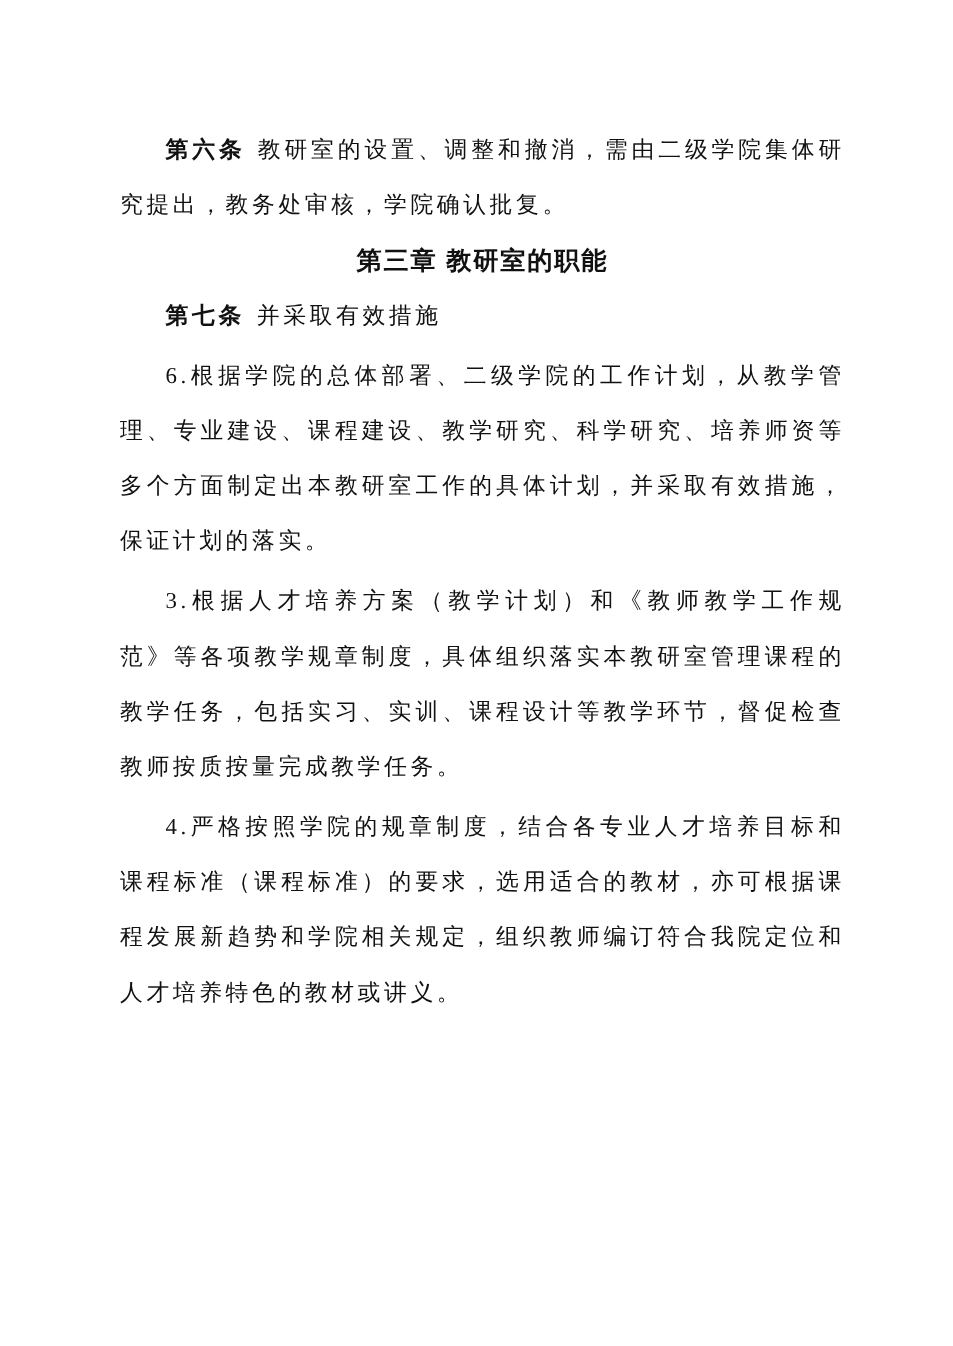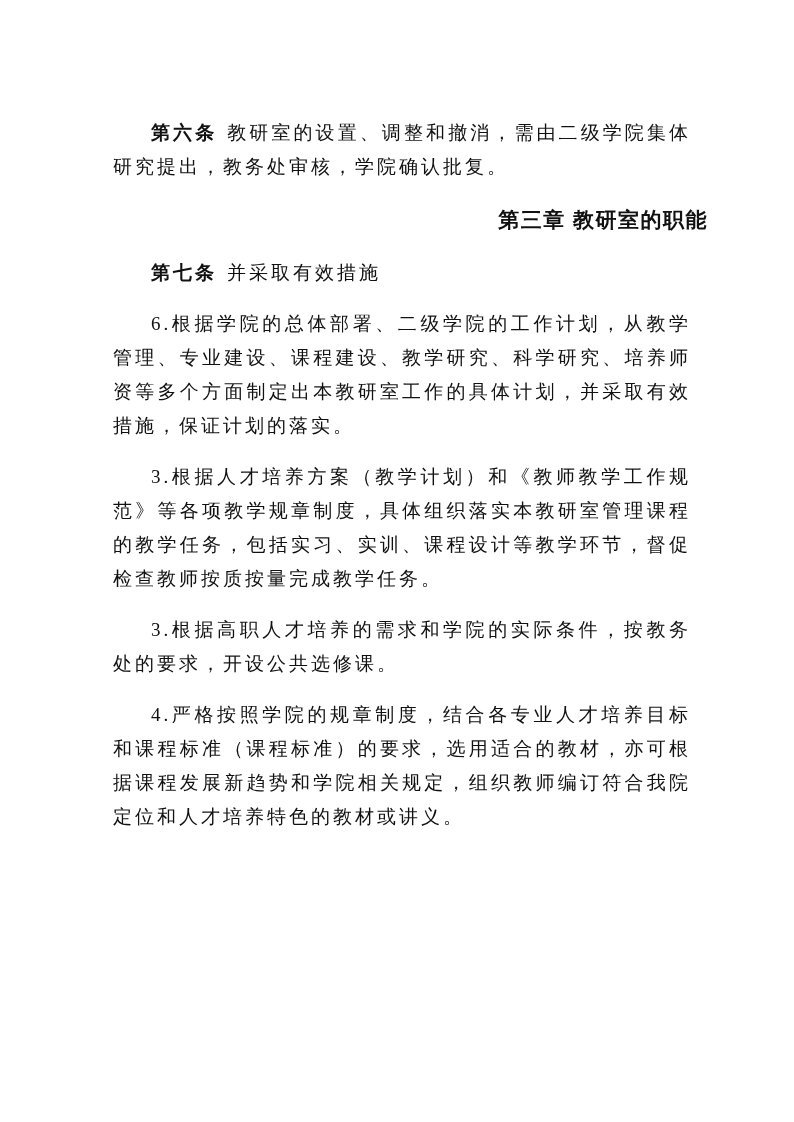--- a/index.html
+++ b/index.html
@@ -19,55 +19,54 @@
     position: absolute;
     top: 0;
     left: 0;
     width: 794px;
     height: 1122px;
     box-sizing: border-box;
     padding: 99px 86px 40px 96px;
     background: #ffffff;
   }
   .para {
-    margin: 17px;
+    margin: 4px;
     font-size: 19px;
-    line-height: 34px;
+    line-height: 46px;
     letter-spacing: 3px;
     text-align: justify;
     text-justify: inter-character;
     text-indent: 2em;
     word-break: break-all;
   }
   .para .article-label {
     font-weight: 700;
     margin-right: 10px;
     font-family: "Liberation Sans", sans-serif;
     font-size: 19px;
   }
   .chapter-heading {
     margin: 0;
     font-family: "Liberation Sans", sans-serif;
     font-weight: 700;
     font-size: 21px;
     line-height: 37.8px;
     letter-spacing: 1.5px;
-    text-align: right;
+    text-align: center;
     text-indent: 0;
   }
 </style>
 </head>
 <body>
 
 <div class="page">
 
   <p class="para"><span class="article-label">第六条</span><span>教研室的设置、调整和撤消，需由二级学院集体研究提出，教务处审核，学院确认批复。</span></p>
 
   <h2 class="chapter-heading">第三章 教研室的职能</h2>
 
   <p class="para"><span class="article-label">第七条</span><span>并采取有效措施</span></p>
 
   <p class="para">6.根据学院的总体部署、二级学院的工作计划，从教学管理、专业建设、课程建设、教学研究、科学研究、培养师资等多个方面制定出本教研室工作的具体计划，并采取有效措施，保证计划的落实。</p>
   <p class="para">3.根据人才培养方案（教学计划）和《教师教学工作规范》等各项教学规章制度，具体组织落实本教研室管理课程的教学任务，包括实习、实训、课程设计等教学环节，督促检查教师按质按量完成教学任务。</p>
-  <p class="para">3.根据高职人才培养的需求和学院的实际条件，按教务处的要求，开设公共选修课。</p>
   <p class="para">4.严格按照学院的规章制度，结合各专业人才培养目标和课程标准（课程标准）的要求，选用适合的教材，亦可根据课程发展新趋势和学院相关规定，组织教师编订符合我院定位和人才培养特色的教材或讲义。</p>
 
 </div>
 
 </body></html>

